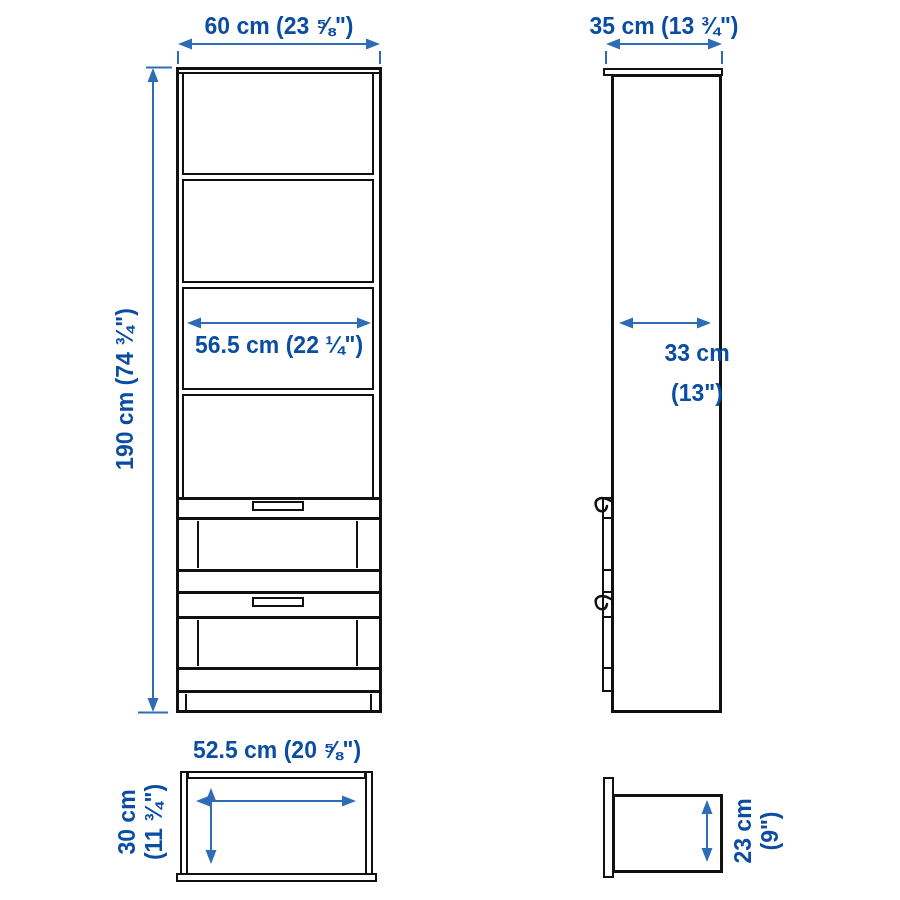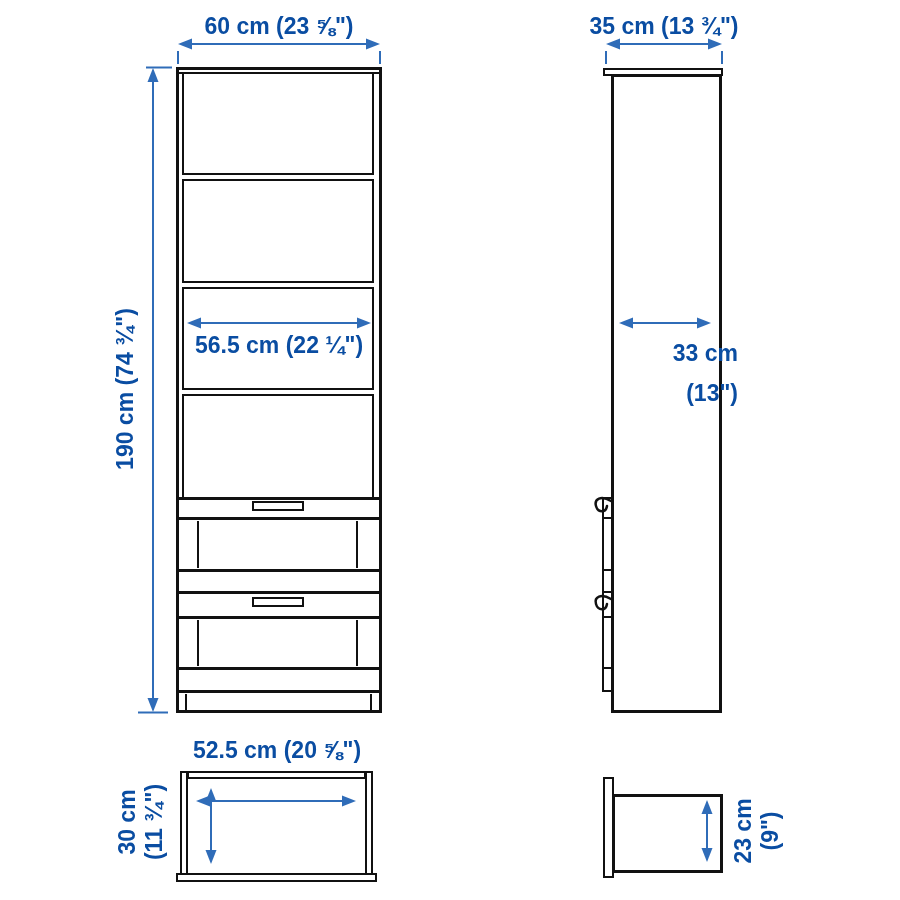--- a/index.html
+++ b/index.html
@@ -120,21 +120,21 @@
   </svg>
 
   <div class="dim" style="left:159px;top:13px;width:240px;">60 cm (23 ⅝")</div>
 
   <div class="dim rot" style="left:10px;top:376px;width:230px;">190 cm (74 ¾")</div>
 
   <div class="dim" style="left:169px;top:332px;width:220px;">56.5 cm (22 ¼")</div>
 
   <div class="dim" style="left:544px;top:13px;width:240px;">35 cm (13 ¾")</div>
 
-  <div class="dim" style="left:598px;top:333px;width:140px;line-height:40px;text-align:right;">
+  <div class="dim" style="left:627px;top:333px;width:140px;line-height:40px;">
     <div>33 cm</div>
     <div>(13")</div>
   </div>
 
   <div class="dim" style="left:157px;top:737px;width:240px;">52.5 cm (20 ⅝")</div>
 
   <div class="dim rot" style="left:65px;top:795px;width:152px;line-height:27px;">
     <div>30 cm</div>
     <div>(11 ¾")</div>
   </div>

